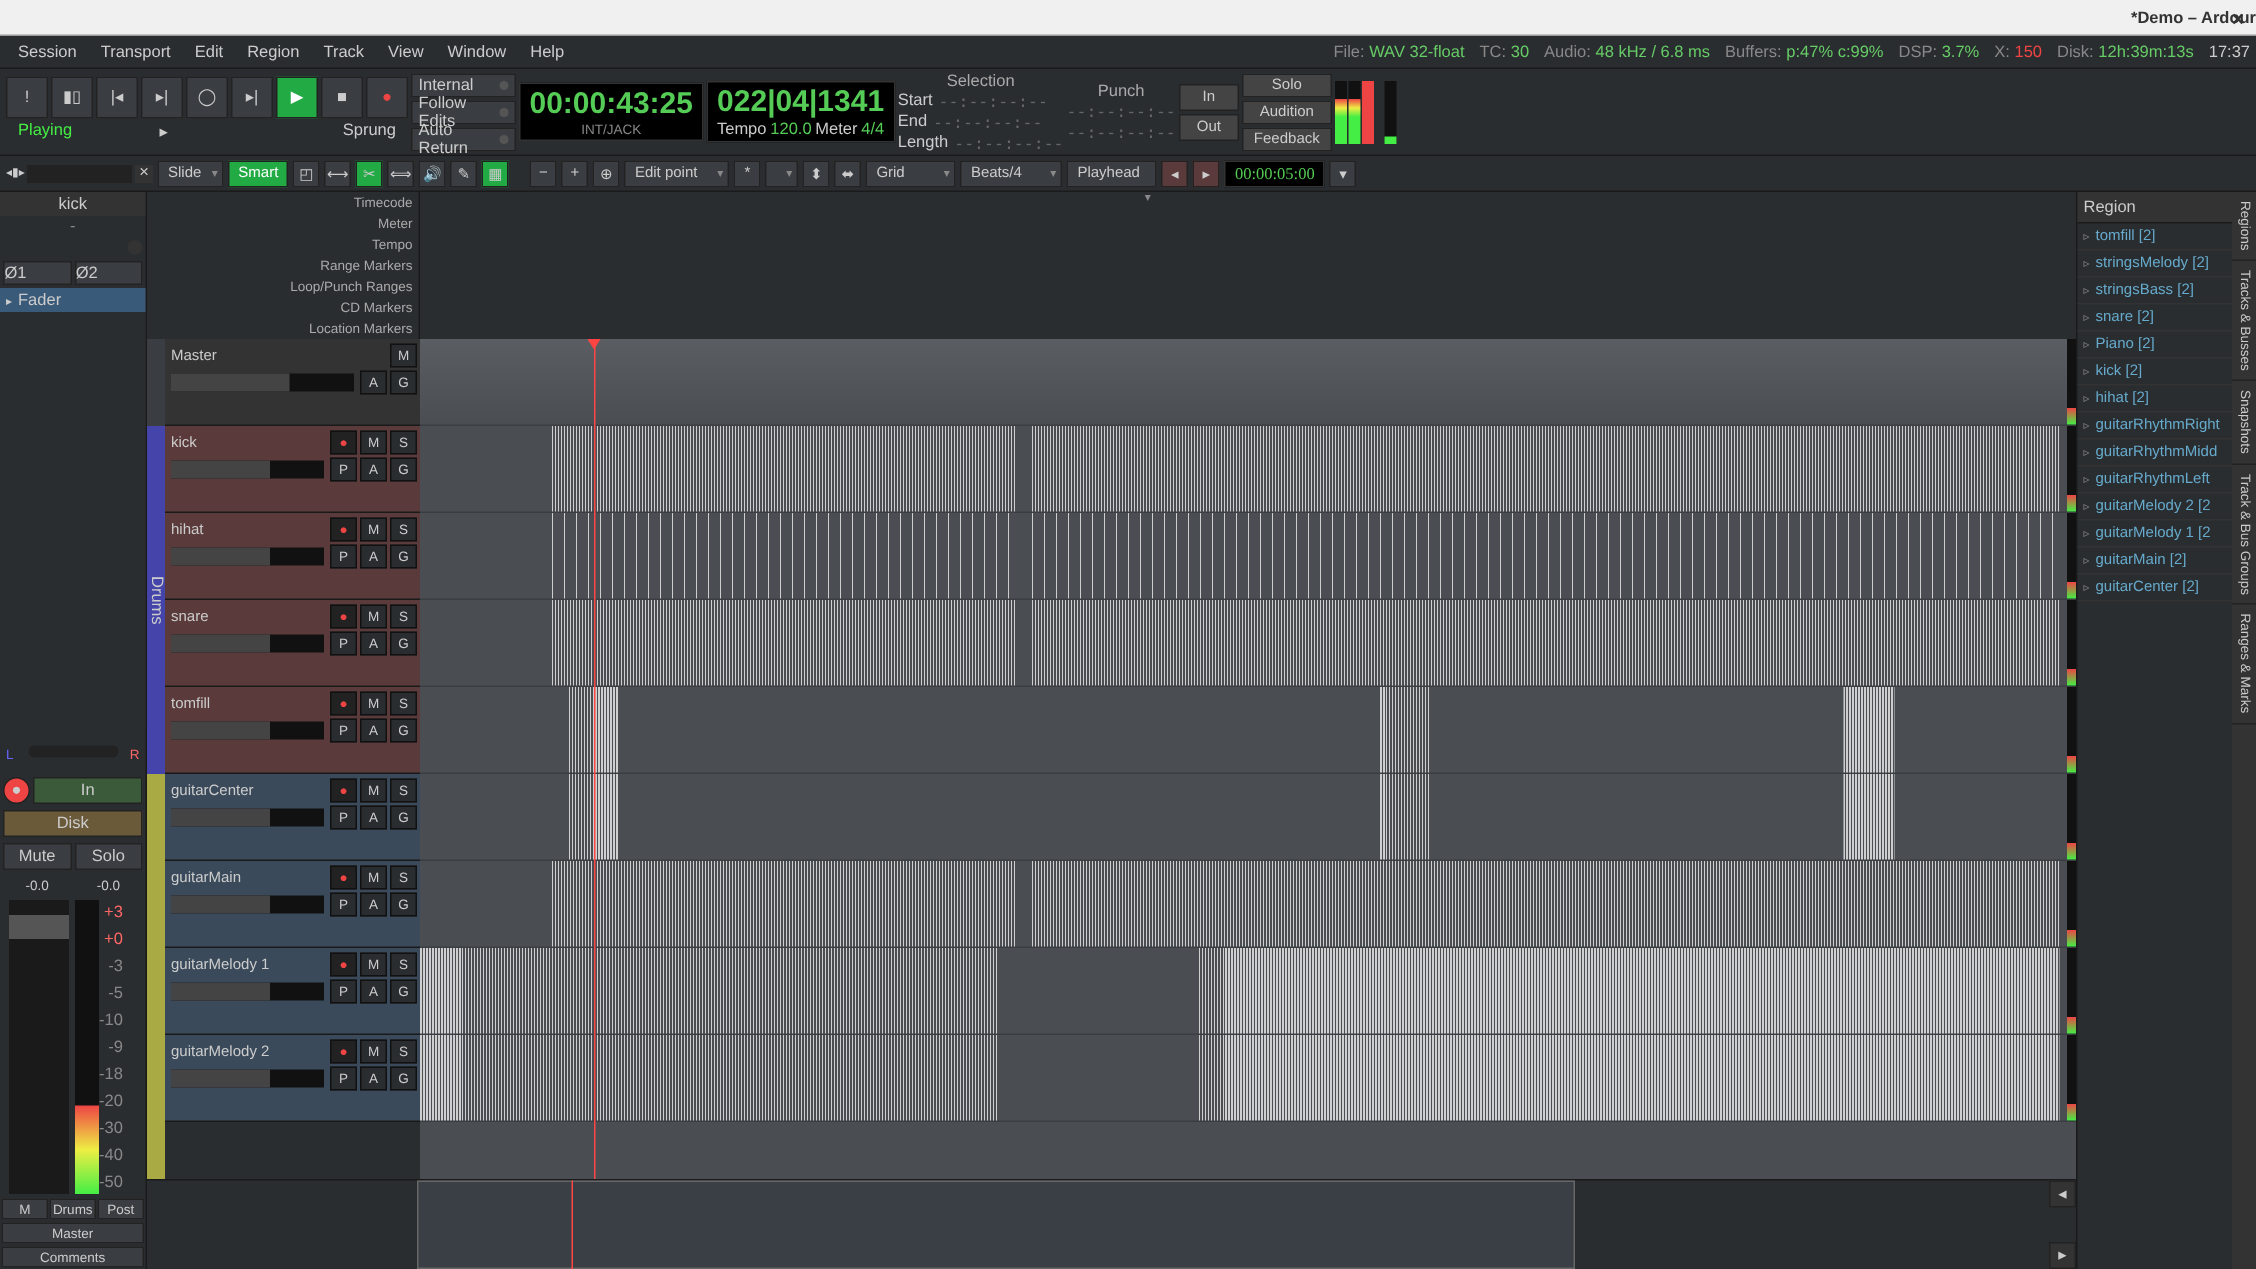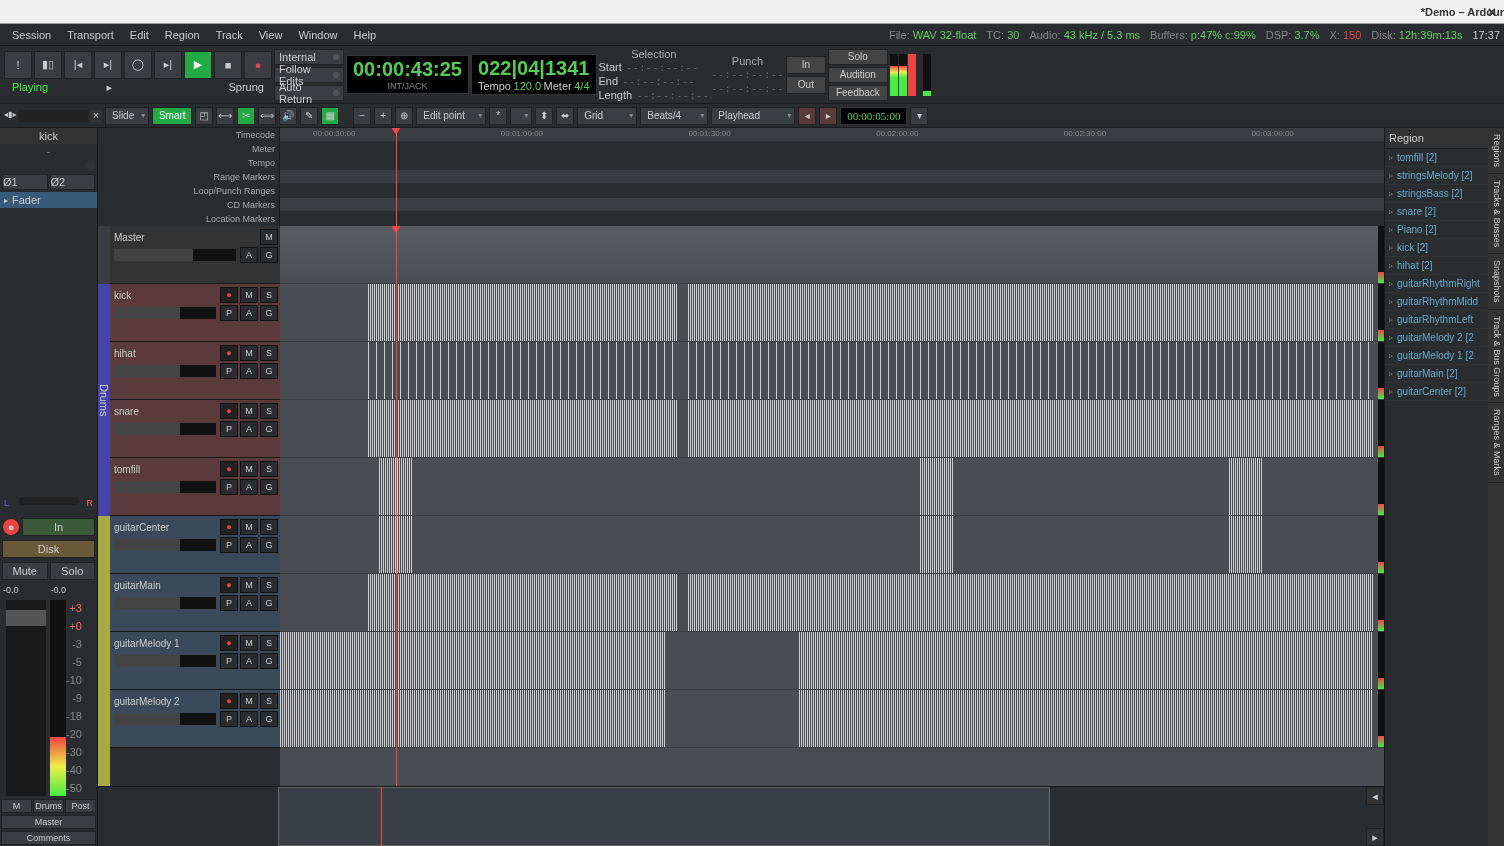--- a/index.html
+++ b/index.html
@@ -67,21 +67,21 @@
 .strip-btn.disk{background:#6a5a3a}
 .strip-btn.rec{background:#e44;border-radius:50%;width:18px;flex:none}
 .fader-area{display:flex;height:200px;padding:2px}
 .fader-track{width:40px;background:#1a1a1a;position:relative;margin:0 4px}
 .fader-handle{position:absolute;width:100%;height:16px;background:#555;top:10px}
 .fader-meter{width:8px;background:#111;position:relative}
 .fader-meter-fill{position:absolute;bottom:0;width:100%;background:linear-gradient(#e44,#ee4,#4e4);height:30%}
 .fader-scale{display:flex;flex-direction:column;justify-content:space-between;padding:2px 0;font-size:8px}
 .fader-scale div{color:#888;text-align:right}
 .fader-scale .red{color:#f66}
-.db-val{text-align:left;padding:1px;font-size:9px}
+.db-val{text-align:center;padding:1px;font-size:9px}
 .bottom-tabs{display:flex;gap:1px;padding:1px}
 .bottom-tab{flex:1;height:14px;background:#3a3e42;border:1px solid #222;text-align:center;font-size:9px;line-height:12px;cursor:pointer}
 .editor{flex:1;display:flex;flex-direction:column;overflow:hidden}
 .ruler-area{display:flex;background:#2a2d30}
 .ruler-labels{width:182px;display:flex;flex-direction:column;text-align:right;padding-right:4px;border-right:1px solid #1a1a1a}
 .ruler-labels div{height:14px;font-size:9px;color:#aaa;line-height:14px}
 .ruler-tracks{flex:1;position:relative}
 .ruler-row{height:14px;background:#3a3e42;border-bottom:1px solid #2a2d30;position:relative}
 .ruler-row.dark{background:#2a2d30}
 .tc-mark{position:absolute;font-size:8px;color:#888;top:1px}
@@ -135,21 +135,21 @@
   <div class="menu-item">Transport</div>
   <div class="menu-item">Edit</div>
   <div class="menu-item">Region</div>
   <div class="menu-item">Track</div>
   <div class="menu-item">View</div>
   <div class="menu-item">Window</div>
   <div class="menu-item">Help</div>
   <div class="status">
     <span><span>File:</span> <span class="grn">WAV 32-float</span></span>
     <span><span>TC:</span> <span class="grn">30</span></span>
-    <span><span>Audio:</span> <span class="grn">43 kHz / 5.3 ms</span></span>
+    <span><span>Audio:</span> <span class="grn">48 kHz / 6.8 ms</span></span>
     <span><span>Buffers:</span> <span class="grn">p:47% c:99%</span></span>
     <span><span>DSP:</span> <span class="grn">3.7%</span></span>
     <span><span>X:</span> <span class="red">150</span></span>
     <span><span>Disk:</span> <span class="grn">12h:39m:13s</span></span>
     <span class="wht">17:37</span>
   </div>
 </div>
 
 <div class="toolbar">
   <div class="transport-col">
@@ -260,21 +260,21 @@
   <div class="tool-btn">−</div>
   <div class="tool-btn">+</div>
   <div class="tool-btn">⊕</div>
   <div class="dd" style="width:70px">Edit point</div>
   <div class="tool-btn">*</div>
   <div class="dd" style="width:20px"></div>
   <div class="tool-btn">⬍</div>
   <div class="tool-btn">⬌</div>
   <div class="dd" style="width:60px">Grid</div>
   <div class="dd" style="width:68px">Beats/4</div>
-  <div class="dd" style="width:84px">Playhead</div>
+  <div class="dd" style="width:60px">Playhead</div>
   <div class="tool-btn" style="background:#5a3a3a">◂</div>
   <div class="tool-btn" style="background:#5a3a3a">▸</div>
   <div class="nudge-time">00:00:05:00</div>
   <div class="tool-btn">▾</div>
 </div>
 
 <div class="main-area">
   <div class="mixer-strip">
     <div class="strip-name">kick</div>
     <div class="strip-mono">-</div>
@@ -350,37 +350,20 @@
     <div class="ruler-area">
       <div class="ruler-labels">
         <div>Timecode</div>
         <div>Meter</div>
         <div>Tempo</div>
         <div>Range Markers</div>
         <div>Loop/Punch Ranges</div>
         <div>CD Markers</div>
         <div>Location Markers</div>
       </div>
-      <div class="ruler-tracks">
-        <div class="ruler-row">
-          <span class="tc-mark" style="left:3%">00:00:30:00</span>
-          <span class="tc-mark" style="left:20%">00:01:00:00</span>
-          <span class="tc-mark" style="left:37%">00:01:30:00</span>
-          <span class="tc-mark" style="left:54%">00:02:00:00</span>
-          <span class="tc-mark" style="left:71%">00:02:30:00</span>
-          <span class="tc-mark" style="left:88%">00:03:00:00</span>
-        </div>
-        <div class="ruler-row dark"></div>
-        <div class="ruler-row dark"></div>
-        <div class="ruler-row"></div>
-        <div class="ruler-row dark"></div>
-        <div class="ruler-row"></div>
-        <div class="ruler-row dark"></div>
-        <div class="playhead" style="left:10.5%"></div>
-      </div>
     </div>
 
     <div class="tracks-area">
       <div style="display:flex">
         <div style="width:12px;display:flex;flex-direction:column">
           <div style="height:58px"></div>
           <div class="group-bar group-drums" style="height:232px"><span>Drums</span></div>
           <div class="group-bar group-guitar" style="flex:1"></div>
         </div>
         <div class="track-headers" style="width:170px" id="track-headers">

